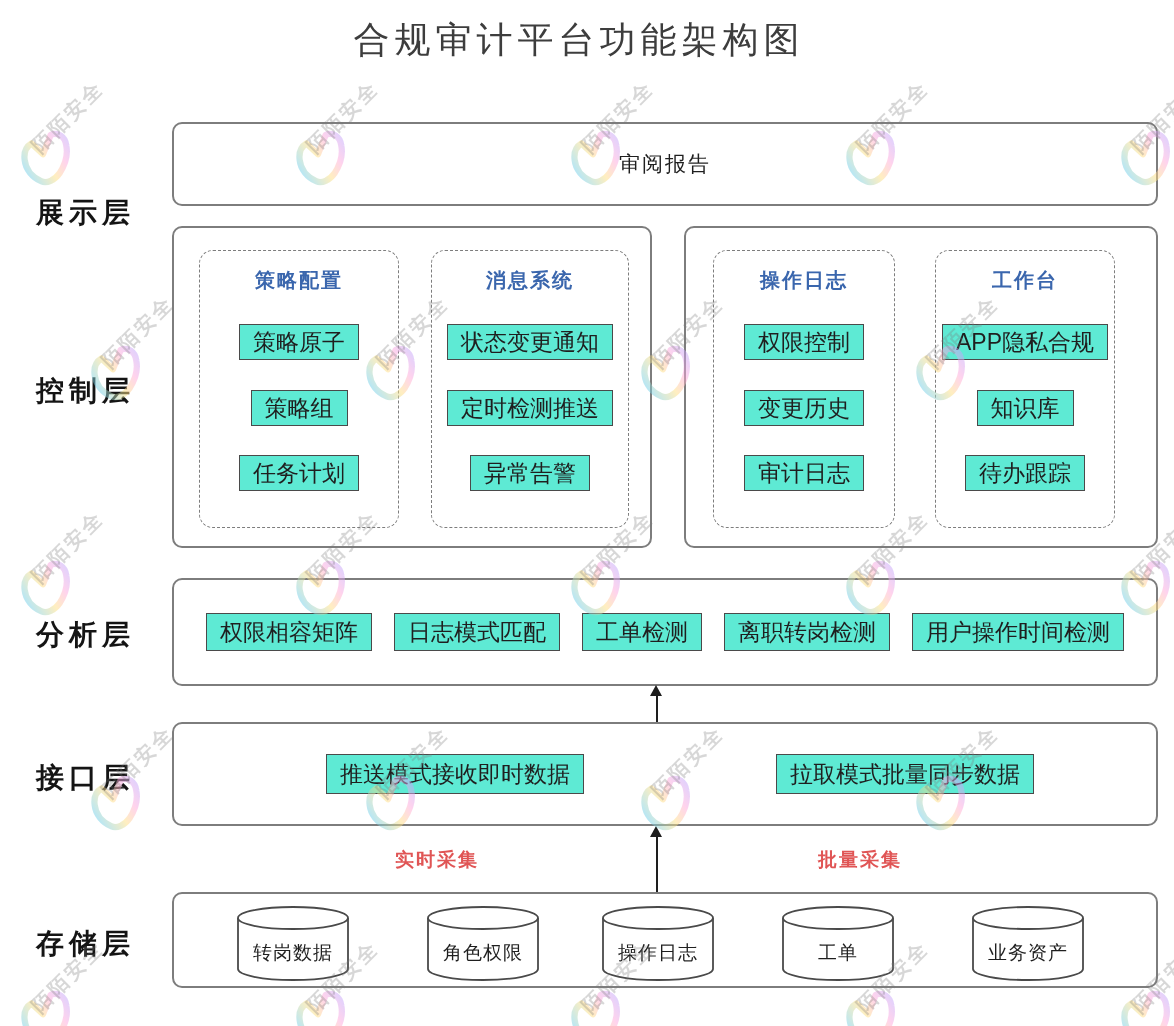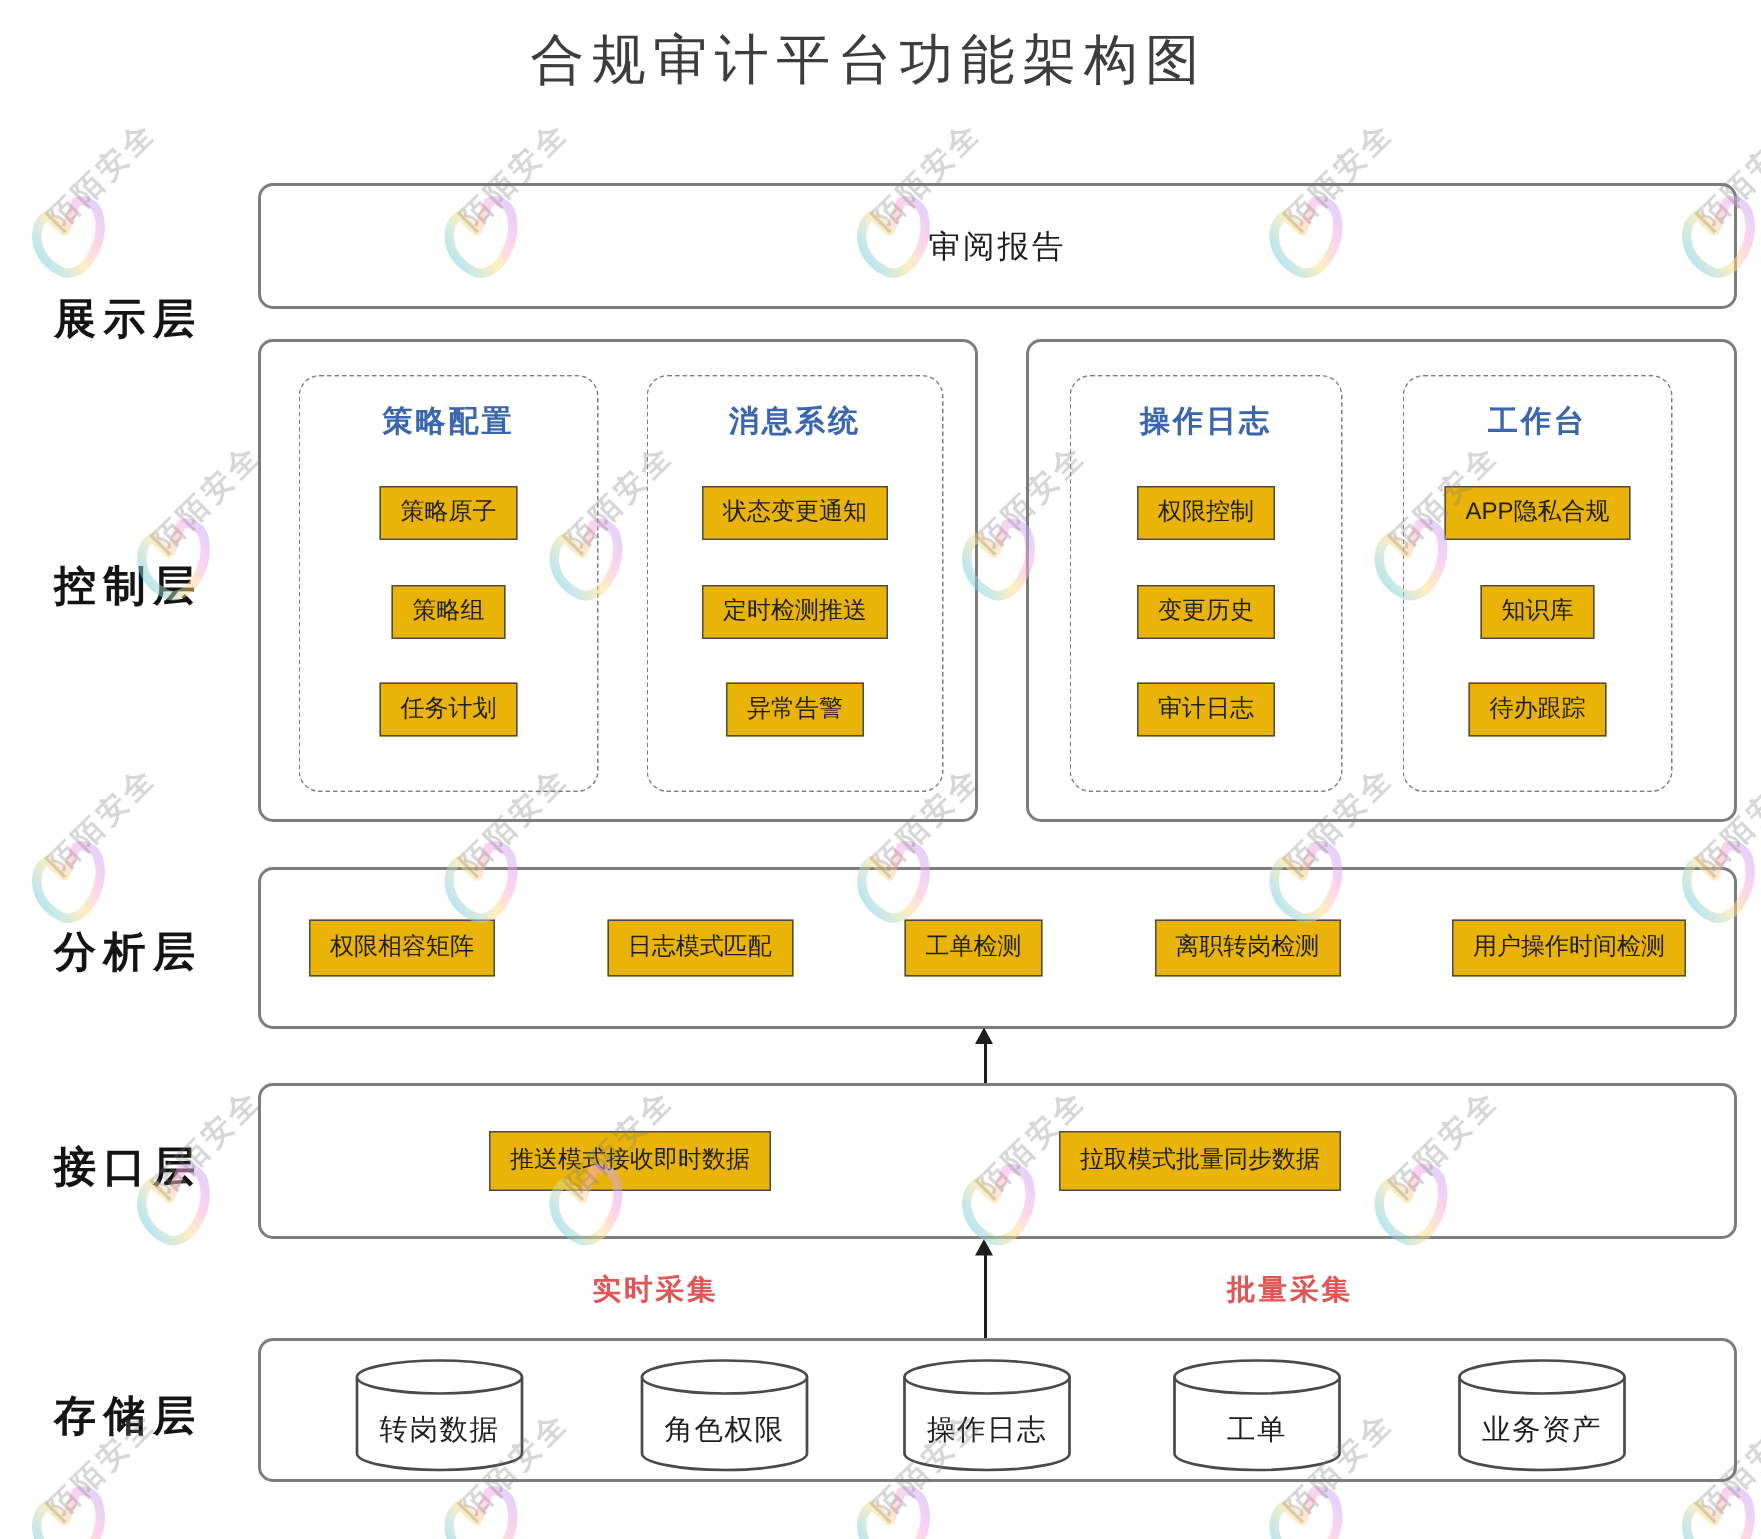--- a/index.html
+++ b/index.html
@@ -40,22 +40,22 @@
     position:absolute;top:22px;height:278px;border:1.6px dashed #7d7d7d;border-radius:14px;
     box-sizing:border-box;display:flex;flex-direction:column;align-items:center;
   }
   .g1{left:25px;width:200px;}  .g2{left:257px;width:198px;}
   .g3{left:27px;width:182px;}  .g4{left:249px;width:180px;}
   .group-title{margin-top:16px;font-size:20px;font-weight:bold;color:#3a66ad;letter-spacing:2px;}
   .group-items{flex:1;width:100%;display:flex;flex-direction:column;
     justify-content:space-evenly;align-items:center;padding-bottom:6px;}
   
   .item-box{
-    border:1.6px solid #4a4a4a;background:#eab308;height:34px;line-height:34px;
-    padding:0 13px;font-size:16px;color:#1f1f1f;white-space:nowrap;box-sizing:content-box;
+    border:1.6px solid #4a4a4a;background:#5eead4;height:34px;line-height:34px;
+    padding:0 13px;font-size:23px;color:#1f1f1f;white-space:nowrap;box-sizing:content-box;
   }
   .analysis-box .item-box{height:36px;line-height:36px;}
   .interface-box .item-box{height:38px;line-height:38px;}
   .if-item-1{margin-left:152px;}
   .if-item-2{margin-left:192px;}
   
   .collect-label{position:absolute;font-size:19px;font-weight:bold;color:#e05555;letter-spacing:2px;}
   .collect-realtime{left:395px;top:847px;}
   .collect-batch{left:818px;top:847px;}
   .arrow{position:absolute;width:13px;}

